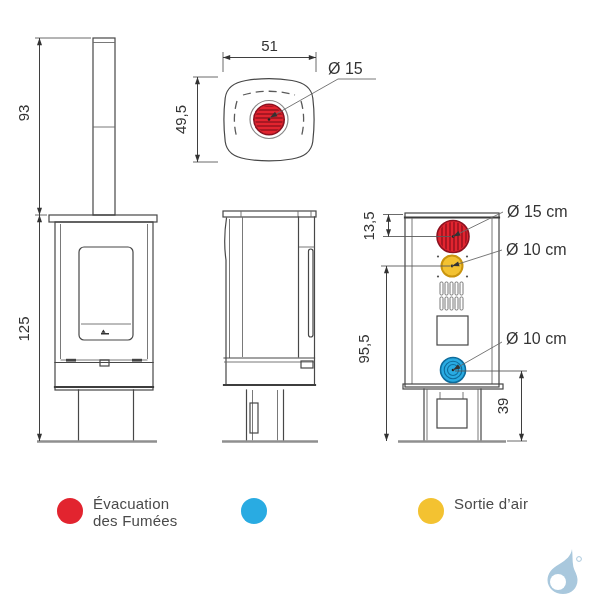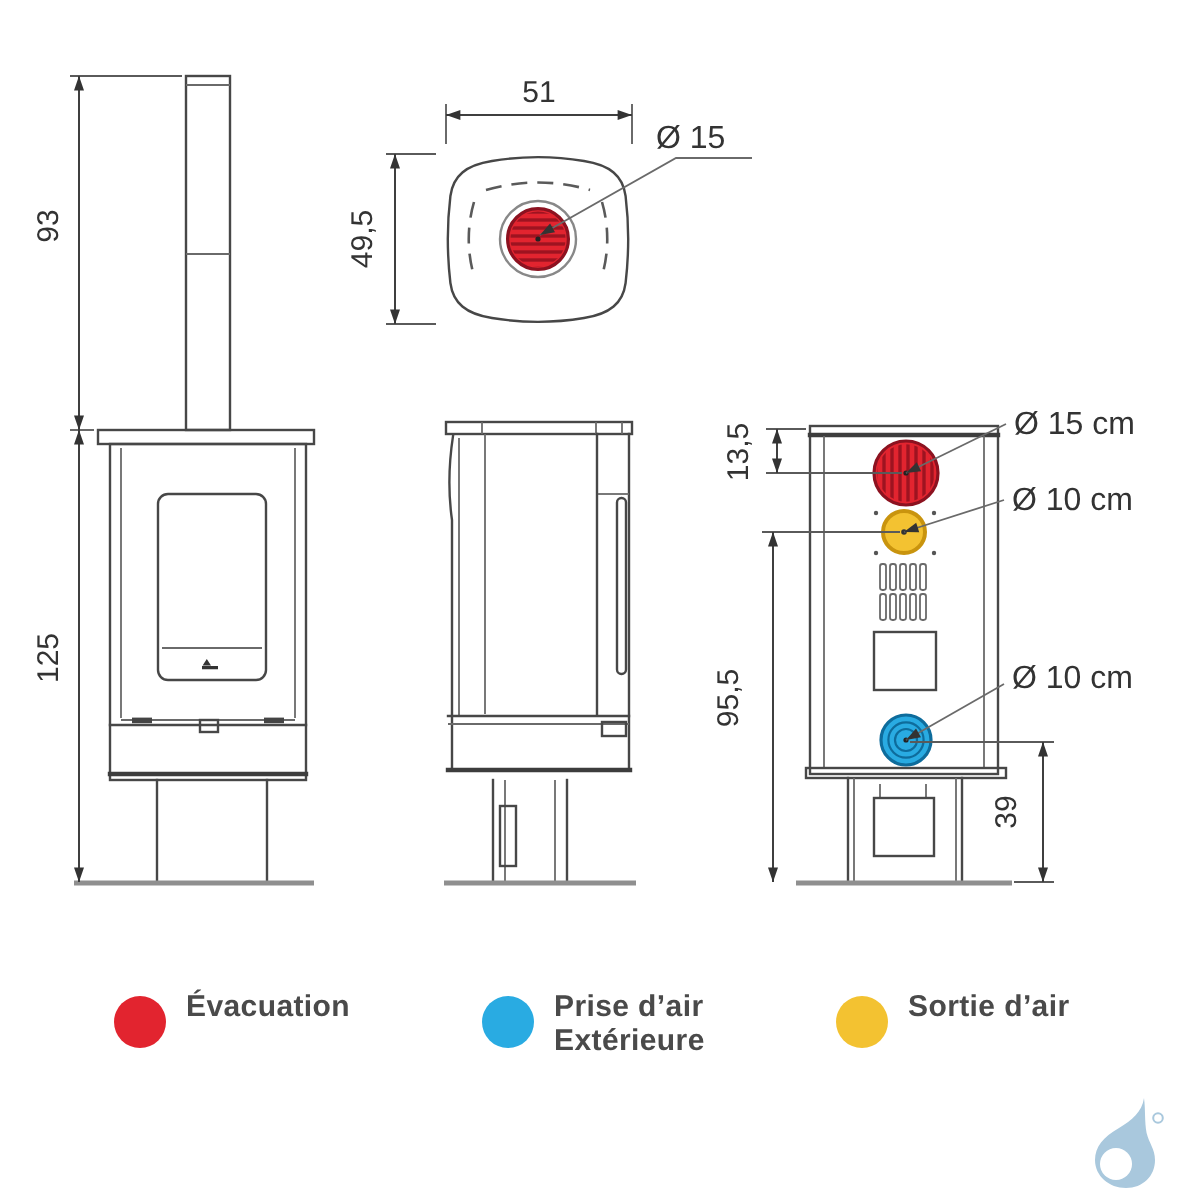--- a/index.html
+++ b/index.html
@@ -12,21 +12,21 @@
   .thin {stroke:#6a6a6a;stroke-width:0.9;fill:none;}
   .dash {stroke:#5a5a5a;stroke-width:1.3;fill:none;stroke-dasharray:8 5;}
   .dim  {stroke:#3f3f3f;stroke-width:1;fill:none;}
   .ext  {stroke:#5a5a5a;stroke-width:0.9;fill:none;}
   .ground{stroke:#8f8f8f;stroke-width:2.6;fill:none;}
   .dimtext{font-family:"Liberation Sans",sans-serif;font-size:15px;fill:#333;}
   .dialabel{font-family:"Liberation Sans",sans-serif;font-size:16px;fill:#333;}
   
   .legend-item{position:absolute;top:495px;display:flex;gap:10px;align-items:flex-start;}
   .legend-dot{width:26px;height:26px;border-radius:50%;flex:0 0 auto;margin-top:3px;}
-  .legend-label{font-size:15px;font-weight:bold;line-height:17px;color:#4a4a4a;letter-spacing:.2px;}
+  .legend-label{font-size:15px;font-weight:normal;line-height:17px;color:#4a4a4a;letter-spacing:.2px;}
 </style>
 </head>
 <body>
 
 <div class="canvas">
 
 <svg width="600" height="486" viewBox="0 0 600 486">
   <defs>
     <marker id="ah" markerUnits="userSpaceOnUse" markerWidth="9" markerHeight="7" refX="8" refY="3.5" orient="auto-start-reverse">
       <path d="M0.8,1 L8,3.5 L0.8,6 Z" fill="#333"></path>
@@ -220,28 +220,25 @@
       <text class="dialabel" x="506" y="344">Ø 10 cm</text>
     </g>
   </g>
 </svg>
 
 <div>
   <div class="legend-item" style="left:57px">
     <span class="legend-dot" style="background: rgb(226, 36, 47);"></span>
     <span class="legend-label">
       <span>Évacuation</span><br>
+      <span>des Fumées</span>
     </span>
   </div>
   <div class="legend-item" style="left:241px">
     <span class="legend-dot" style="background: rgb(41, 171, 226);"></span>
-    <span class="legend-label">
-      <span>Prise d’air</span><br>
-      <span>Extérieure</span>
-    </span>
   </div>
   <div class="legend-item" style="left:418px">
     <span class="legend-dot" style="background: rgb(243, 194, 49);"></span>
     <span class="legend-label">
       <span>Sortie d’air</span><br>
     </span>
   </div>
 </div>
 
 <svg width="52" height="52" viewBox="0 0 52 52" style="left:538px;top:546px;">

